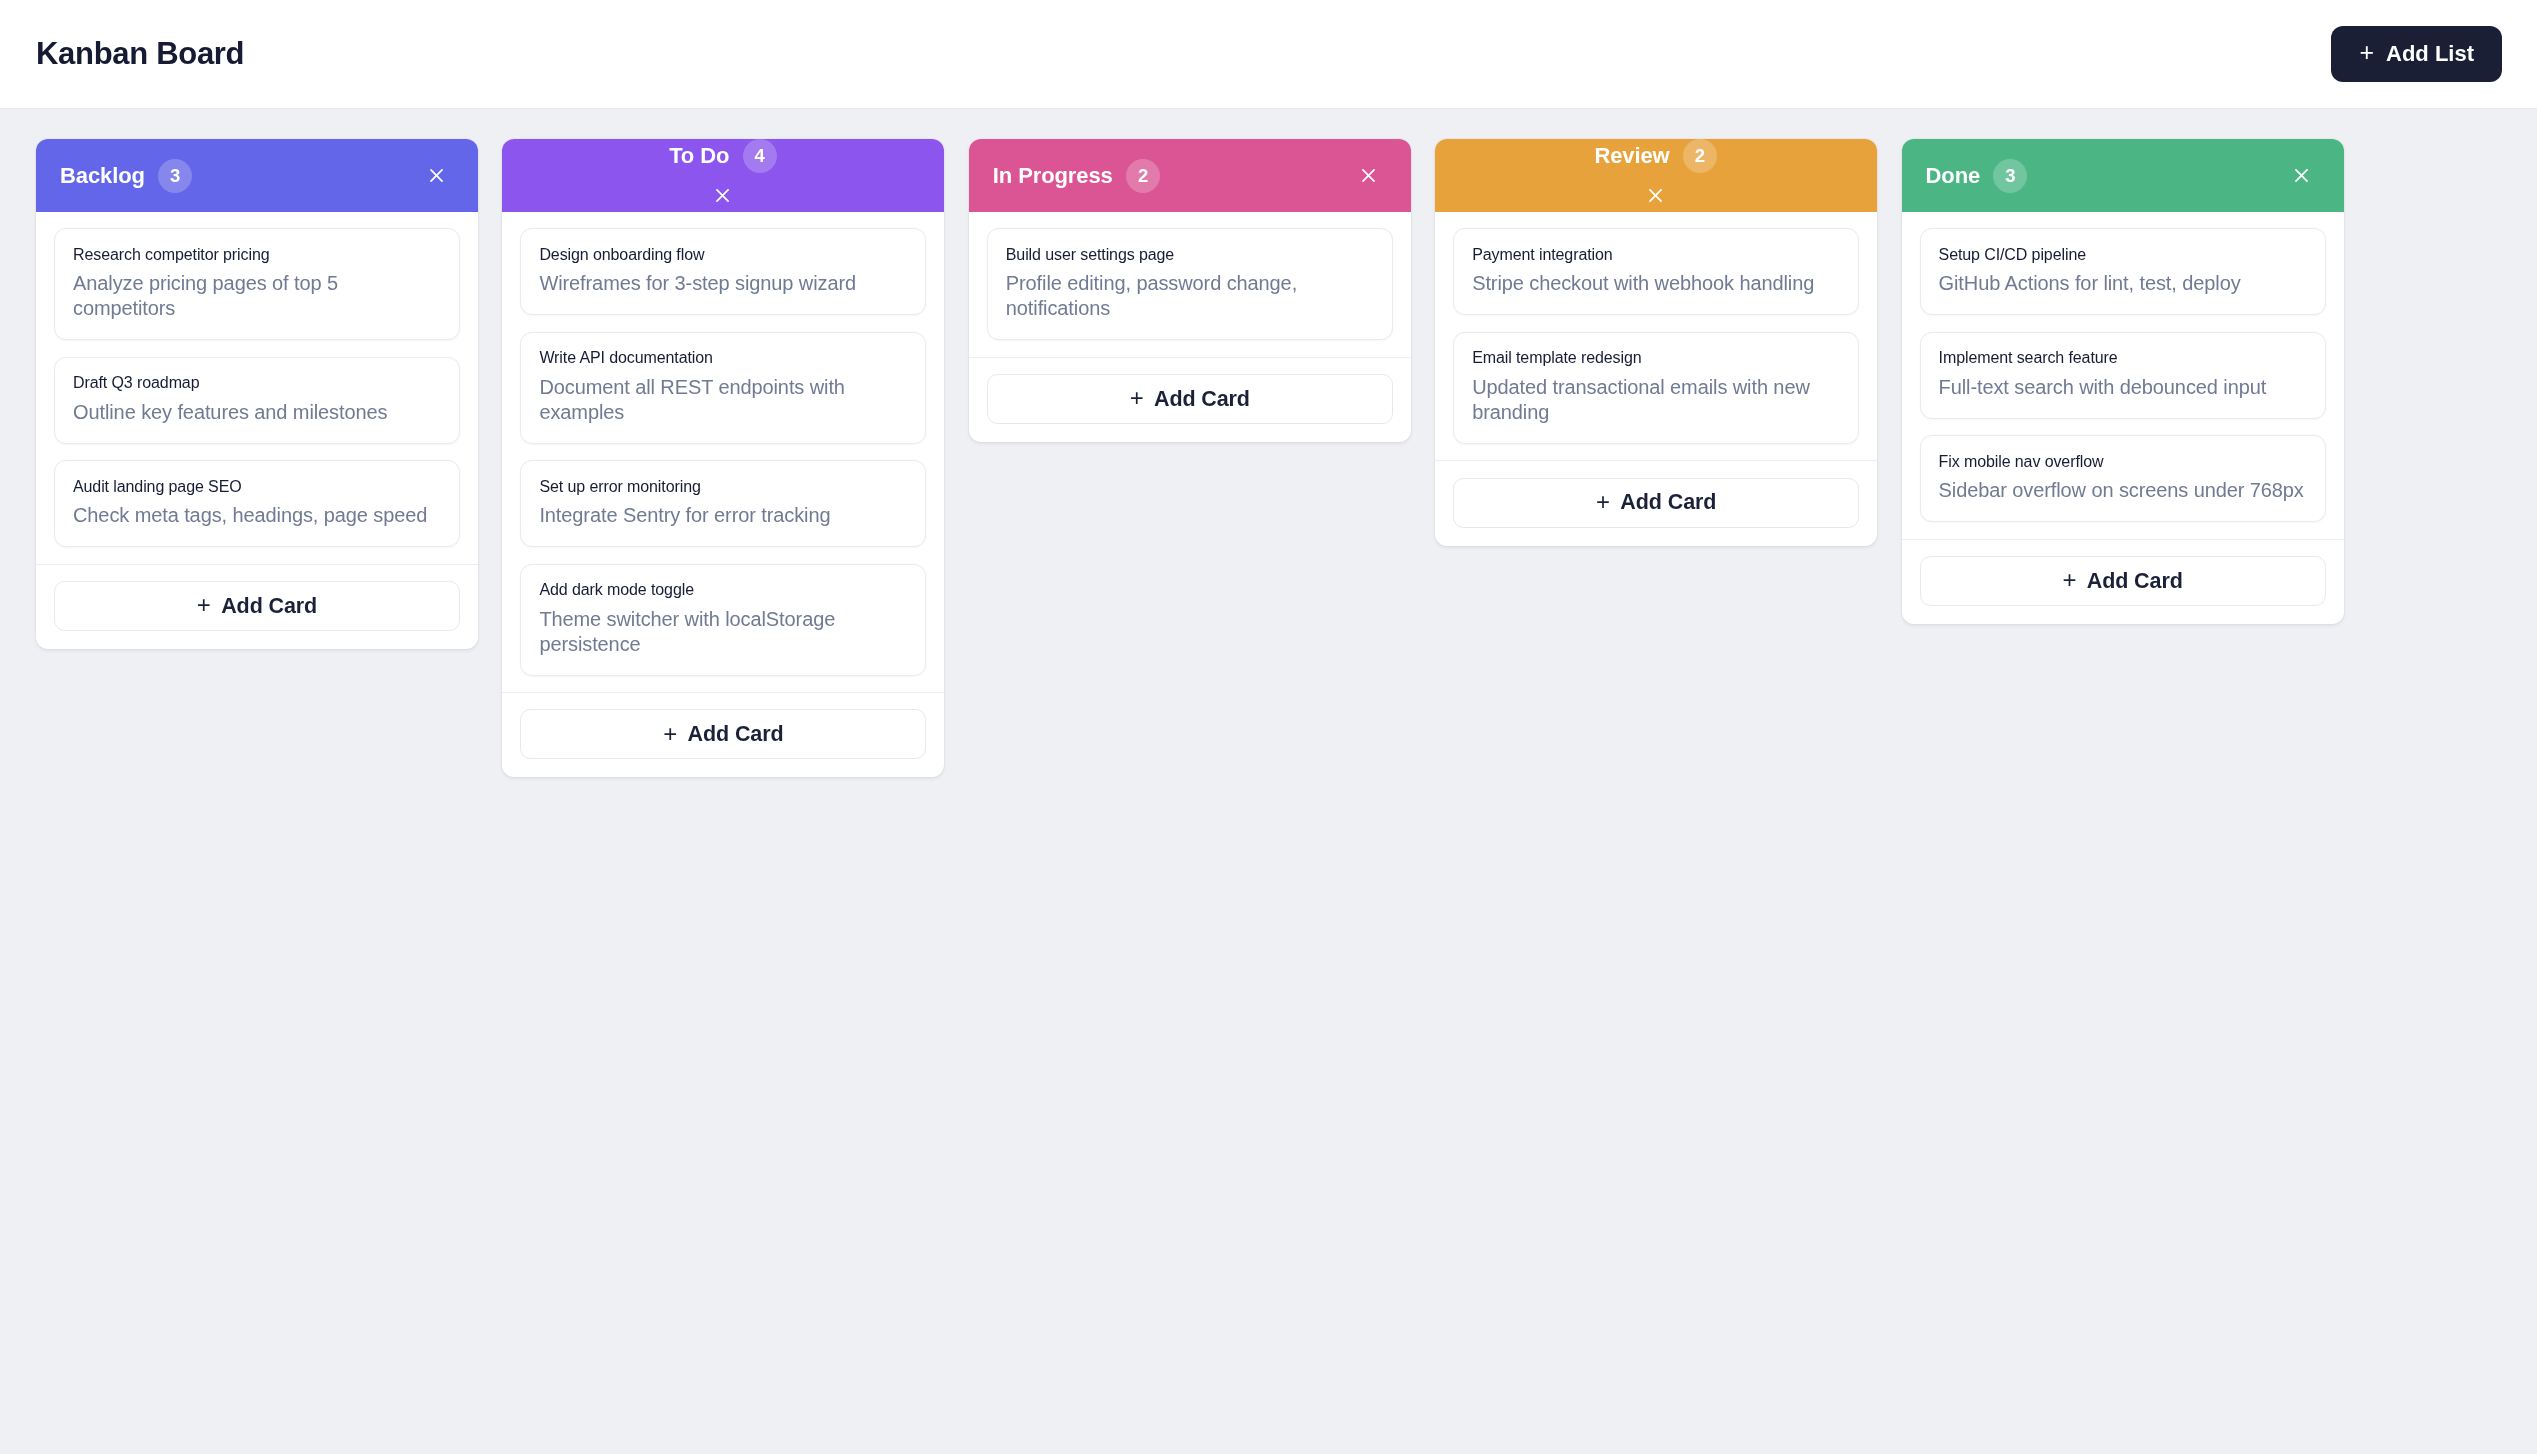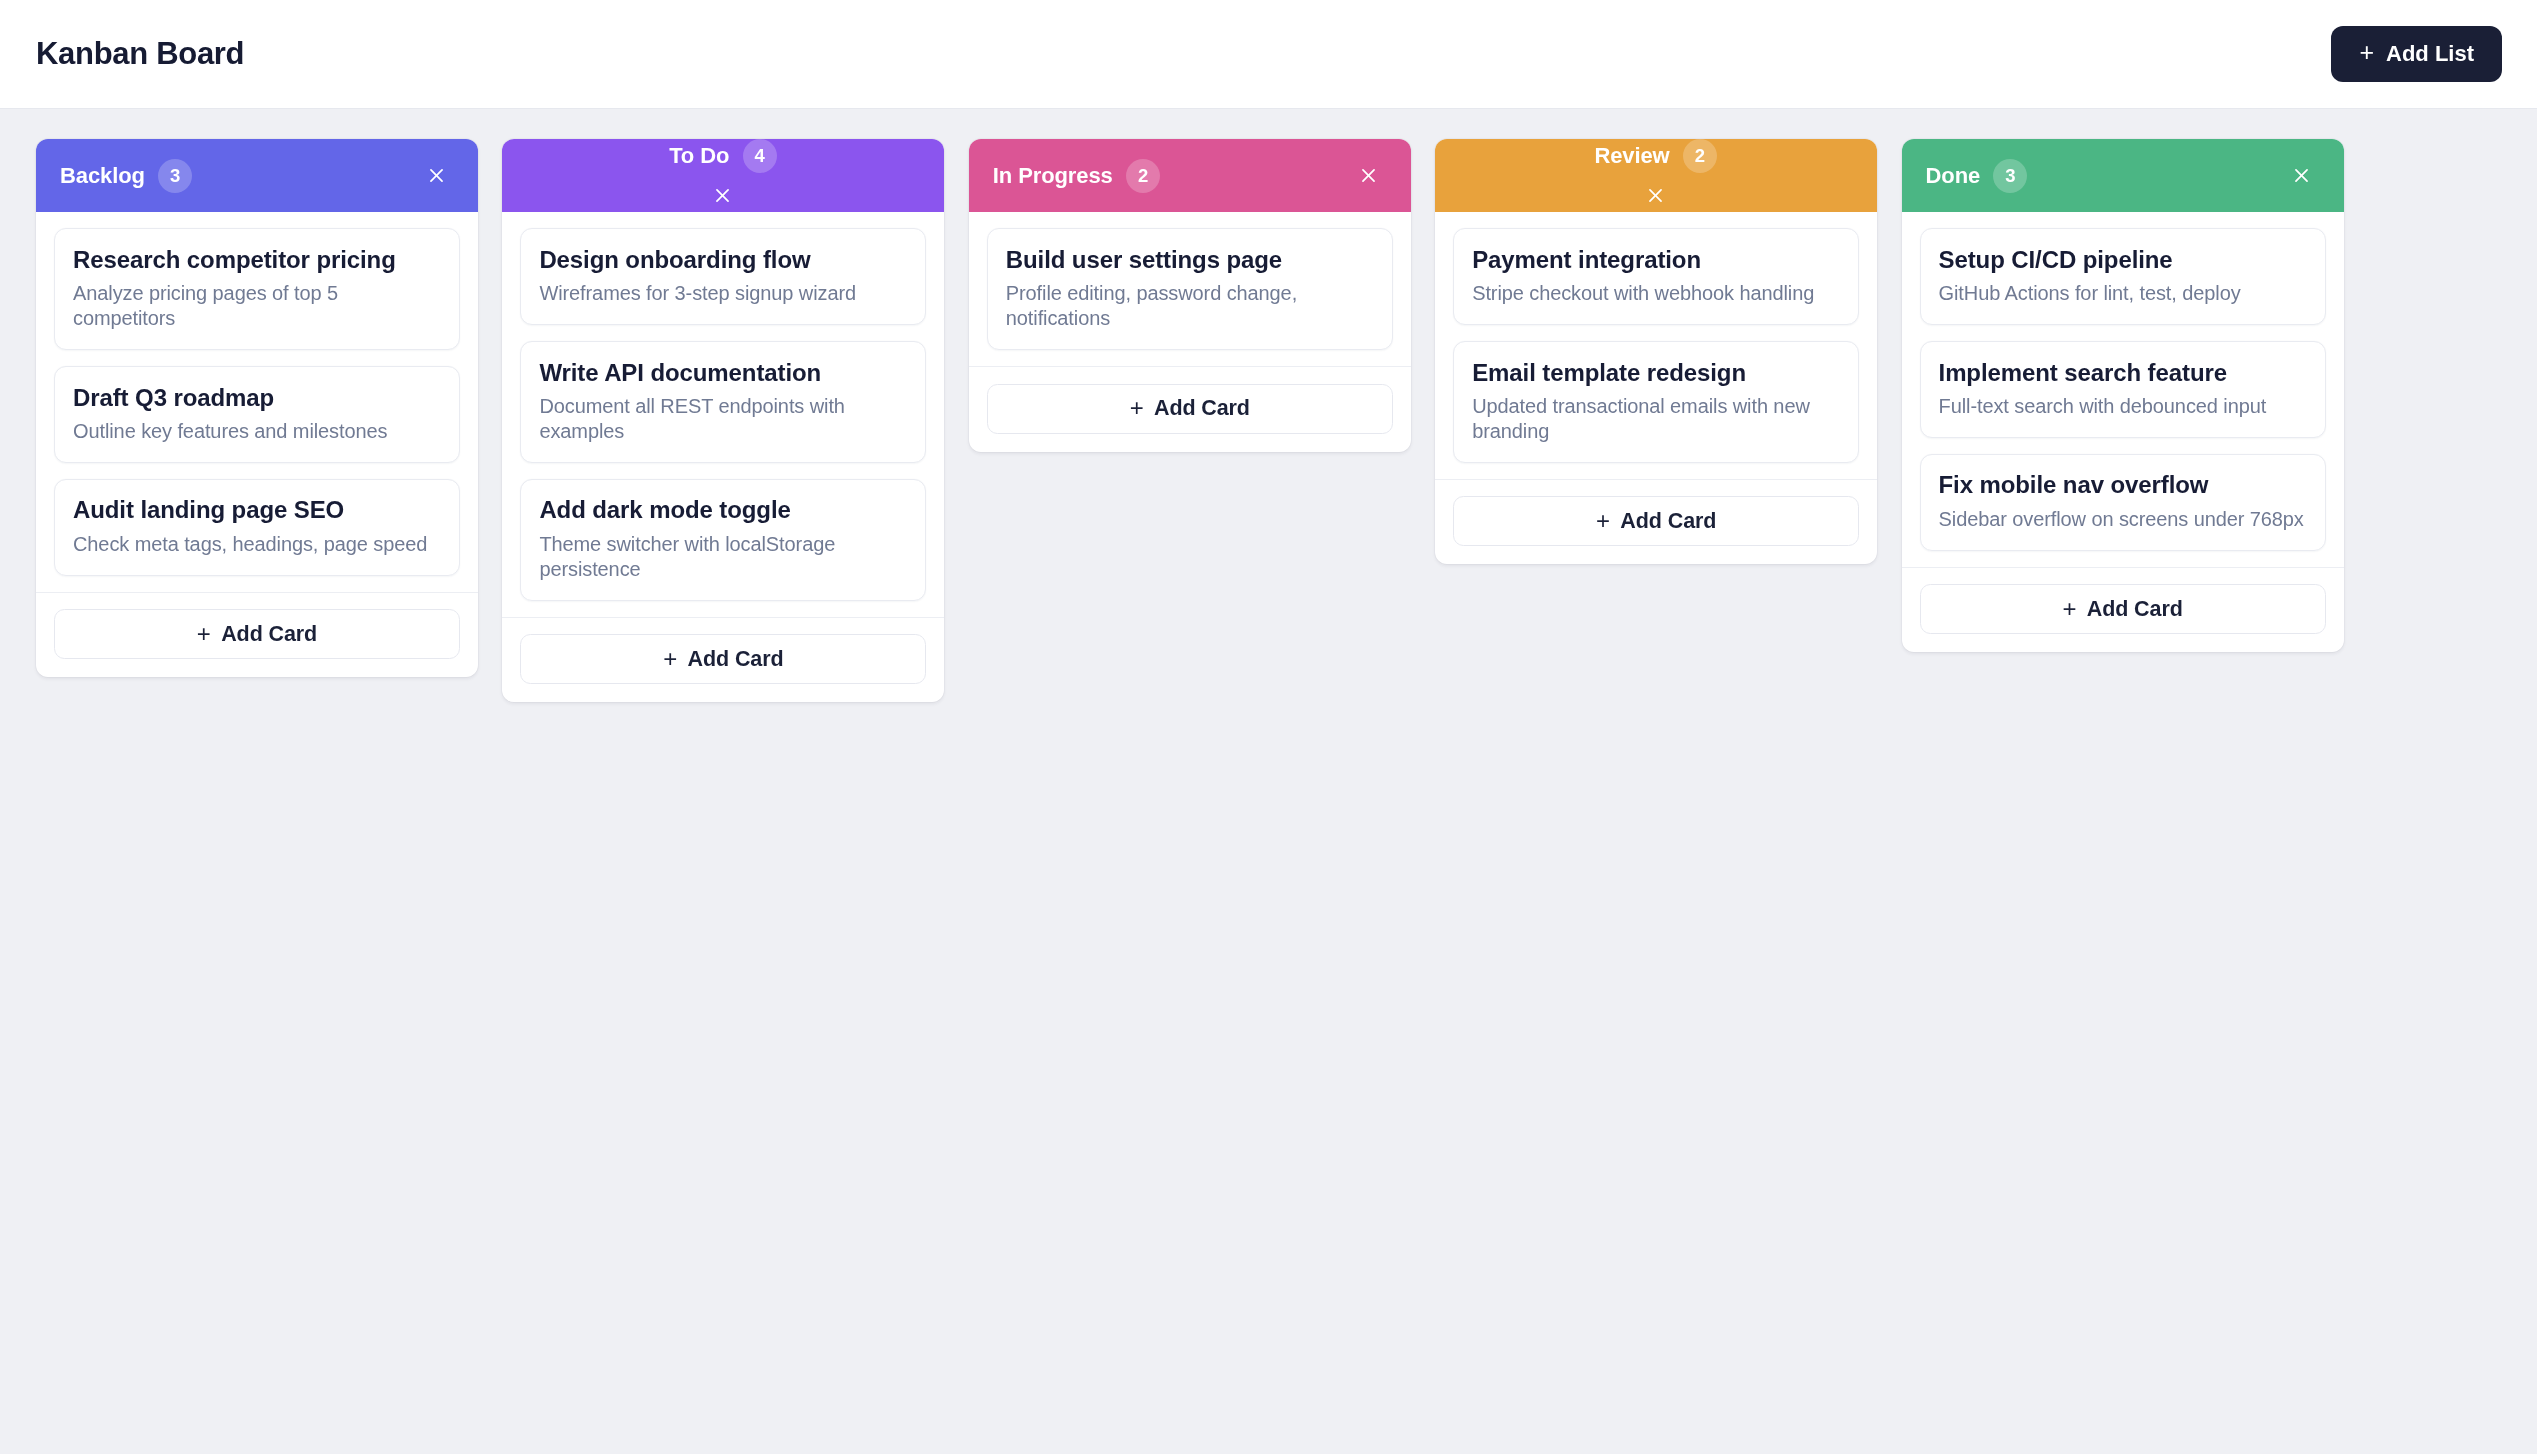--- a/index.html
+++ b/index.html
@@ -126,22 +126,22 @@
     background: #ffffff;
     border: 1.5px solid #e9ebf1;
     border-radius: 12px;
     padding: 16.3px 18px 18px 18px;
     margin-bottom: 16.3px;
     box-shadow: 0 0.7px 1.5px rgba(30,35,60,0.045);
     cursor: pointer;
   }
 
   .card-title {
-    font-size: 24px;
-    font-weight: bold;
+    font-size: 16px;
+    font-weight: normal;
     color: #171c35;
     line-height: 1.18;
     letter-spacing: -0.1px;
   }
 
   .card-desc {
     font-size: 20px;
     color: #707a93;
     line-height: 1.25;
     margin-top: 7px;
@@ -234,20 +234,24 @@
       <div class="card-list">
         <div class="card">
           <div class="card-title">Design onboarding flow</div>
           <div class="card-desc">Wireframes for 3-step signup wizard</div>
         </div>
         <div class="card">
           <div class="card-title">Write API documentation</div>
           <div class="card-desc">Document all REST endpoints with examples</div>
         </div>
         <div class="card">
+          <div class="card-title">Set up error monitoring</div>
+          <div class="card-desc">Integrate Sentry for error tracking</div>
+        </div>
+        <div class="card">
           <div class="card-title">Add dark mode toggle</div>
           <div class="card-desc">Theme switcher with localStorage persistence</div>
         </div>
       </div>
       <div class="column-footer">
         <button class="add-card-button">
           <span class="plus-glyph">+</span>
           <span>Add Card</span>
         </button>
       </div>

